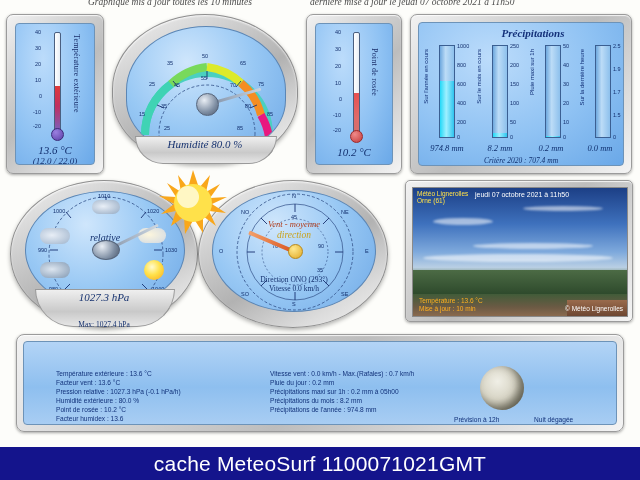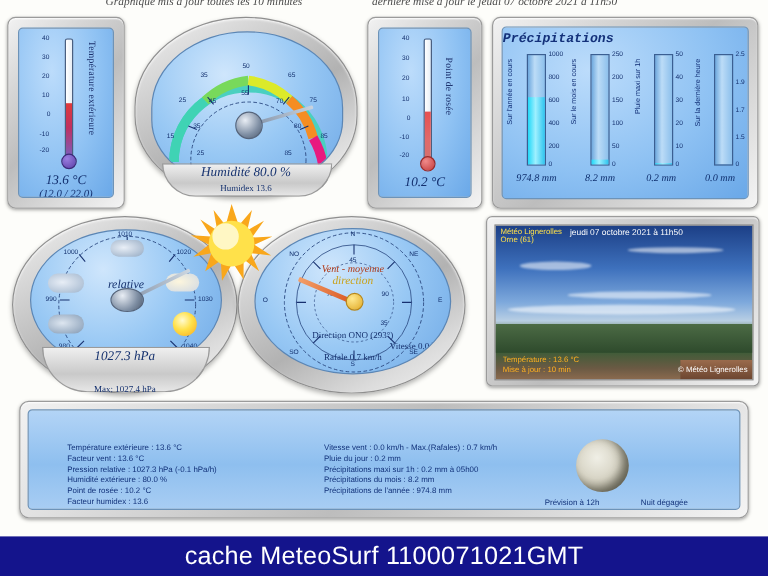--- a/index.html
+++ b/index.html
@@ -108,23 +108,23 @@
     background:linear-gradient(to bottom,#efefef,#c9c9c9 60%,#e6e6e6);
     border:1px solid #9a9a9a;
   }
   .gnum {
     position:absolute; font-size:5.5px; color:#13306e;
     font-family:"Liberation Sans", sans-serif; white-space:nowrap;
   }
 
   
   .precip-title {
-    position:absolute; width:100%; 
-    font-family:Liberation Mono, monospace; font-style:italic; font-weight:bold;
-    color:#14317a; font-size:11px;
+    position:absolute; width:100%; text-align:center;
+    font-family:Liberation Serif, serif; font-style:italic; font-weight:bold;
+    color:#14317a; font-size:11px;padding-left:24px;
   }
   .precip-col { position:absolute; }
   .precip-bar-bg {
     position:absolute;
     background:linear-gradient(to right,#6ea8de,#bcdcf7 40%,#8dc0ec);
     border:1px solid #3b5f92;
   }
   .precip-fill {
     position:absolute; left:0; right:0; bottom:0;
     background:linear-gradient(to right,#22d8f8,#9ef0ff 45%,#2ec4ef);
@@ -257,21 +257,20 @@
     <div class="gnum" style="left:118px; top:76px;">80</div>
     <div class="gnum" style="left:37px; top:98px;">25</div>
     <div class="gnum" style="left:110px; top:98px;">85</div>
     <div class="gauge-needle" style="left:80px; top:76px; width:56px; height:3px;
                 background:linear-gradient(to right,#7d8ea5,#c9d3de);
                 transform:rotate(-16deg);"></div>
     <div class="gauge-hub" style="left:69px; top:66px; width:23px; height:23px;"></div>
   </div>
   <div class="gauge-plate" style="left:22px; top:121px; width:142px; height:28px; border-radius:0 0 60px 60px;"></div>
   <div class="gauge-txt" style="top:123px; font-size:11px;">Humidité 80.0 %</div>
-  <div class="gauge-txt" style="top:137px; font-size:7.5px; font-style:normal;">Humidex 13.6</div>
 </div>
 
 <div class="frame" style="left:306px; top:14px; width:96px; height:160px;">
   <div class="inner-panel" style="left:8px; top:8px; right:8px; bottom:8px;">
     <div class="thermo-label" style="left:54px; top:24px;">Point de rosée</div>
     <div class="thermo-tube" style="left:37px; top:8px; width:7px; height:102px;">
       <div class="thermo-merc" style="height:40%; background:linear-gradient(to bottom,#e85050 0%,#e06a6a 60%,#d4706f 100%);"></div>
     </div>
     <div class="thermo-bulb" style="left:34px; top:106px; width:13px; height:13px;
                 background:radial-gradient(circle at 35% 30%,#f08a8a,#c23b3b); border-color:#9b2a2a;"></div>
@@ -338,20 +337,21 @@
         <div class="precip-fill" style="height:0%;"></div>
       </div>
       <div class="tick-lbl" style="left:34px; top:-2px;">2.5</div>
       <div class="tick-lbl" style="left:34px; top:21px;">1.9</div>
       <div class="tick-lbl" style="left:34px; top:44px;">1.7</div>
       <div class="tick-lbl" style="left:34px; top:67px;">1.5</div>
       <div class="tick-lbl" style="left:34px; top:89px;">0</div>
     </div>
     <div class="precip-val" style="left:155px; top:120px; width:52px;">0.0 mm</div>
 
+    <div class="precip-crit" style="top:133px;">Critère 2020 : 707.4 mm</div>
   </div>
 </div>
 
 <div class="gauge-body" style="left:10px; top:180px; width:188px; height:148px; border-radius:50%;">
   <div class="gauge-face" style="left:14px; top:10px; width:160px; height:118px; border-radius:50%;">
     <svg width="160" height="118" style="position:absolute;left:0;top:0;">
       <circle cx="80" cy="62" r="57" fill="none" stroke="#2f4d85" stroke-width="0.8" stroke-dasharray="3,2"></circle>
       <g stroke="#17306f" stroke-width="0.9">
         <line x1="80" y1="5" x2="80" y2="12"></line>
         <line x1="40" y1="20" x2="45" y2="26"></line>
@@ -433,22 +433,21 @@
     <div class="gauge-txt" style="top:39px; font-size:9.5px; color:#c9a21a;">direction</div>
     <div class="gauge-txt" style="top:28px; font-size:8.5px; color:#b13a18;">Vent - moyenne</div>
 
     <div class="gauge-needle" style="left:82px; top:59px; width:50px; height:4px;
                 background:linear-gradient(to right,#d9541f,#f3a06a);
                 transform:rotate(203deg);"></div>
     <div class="gauge-hub" style="left:75px; top:53px; width:15px; height:15px;
                 background:radial-gradient(circle at 35% 30%,#ffe98f,#e0a823);border-color:#b7871a;"></div>
 
     <div class="gauge-txt" style="top:84px; font-size:7.5px; font-style:normal;">Direction ONO (293°)</div>
-    <div class="gauge-txt" style="top:93px; font-size:7.5px; font-style:normal;text-align:right;">Vitesse 0.0 km/h</div>
-    <div class="gauge-txt" style="top:102px; font-size:7.5px; font-style:normal;">Rafale  0.7 km/h</div>
+    <div class="gauge-txt" style="top:93px; font-size:7.5px; font-style:normal;">Vitesse 0.0 km/h</div>
   </div>
 </div>
 
 <div class="frame" style="left:405px; top:180px; width:228px; height:142px; border-radius:5px;">
   <div class="webcam" style="left:6px; top:6px; width:216px; height:130px;">
     <div class="wc-cloud" style="left:20px; top:30px; width:60px; height:7px;"></div>
     <div class="wc-cloud" style="left:110px; top:18px; width:80px; height:5px;"></div>
     <div class="wc-cloud" style="left:60px; top:55px; width:120px; height:6px;"></div>
     <div class="wc-cloud" style="left:10px; top:66px; width:190px; height:8px;"></div>
     <div style="position:absolute;left:0;bottom:22px;width:100%;height:24px;

